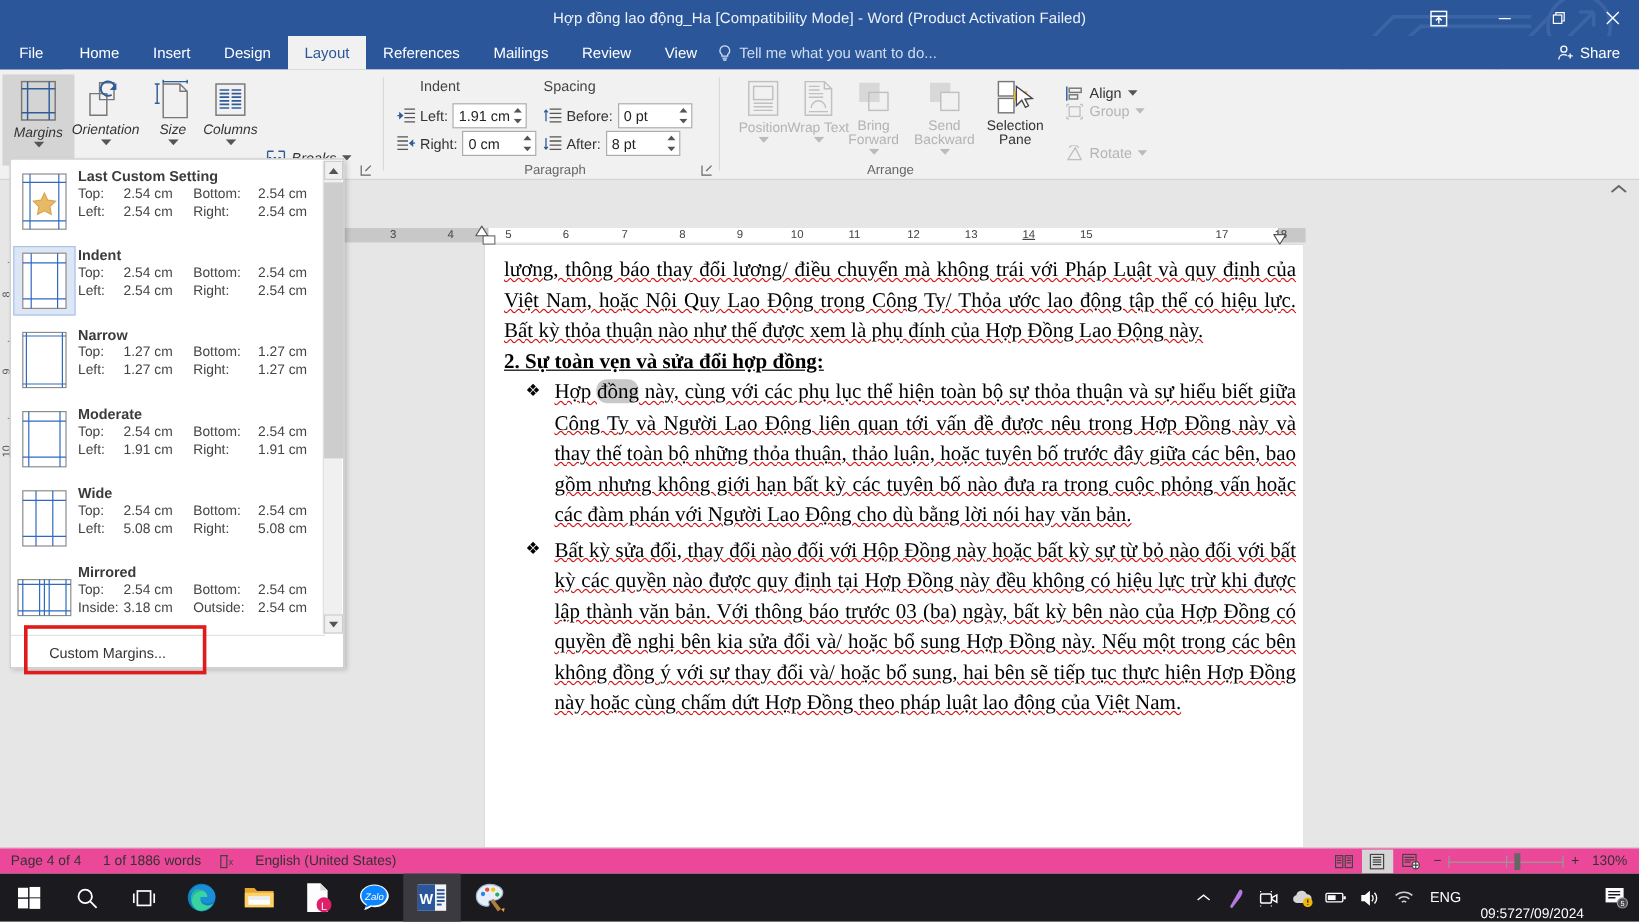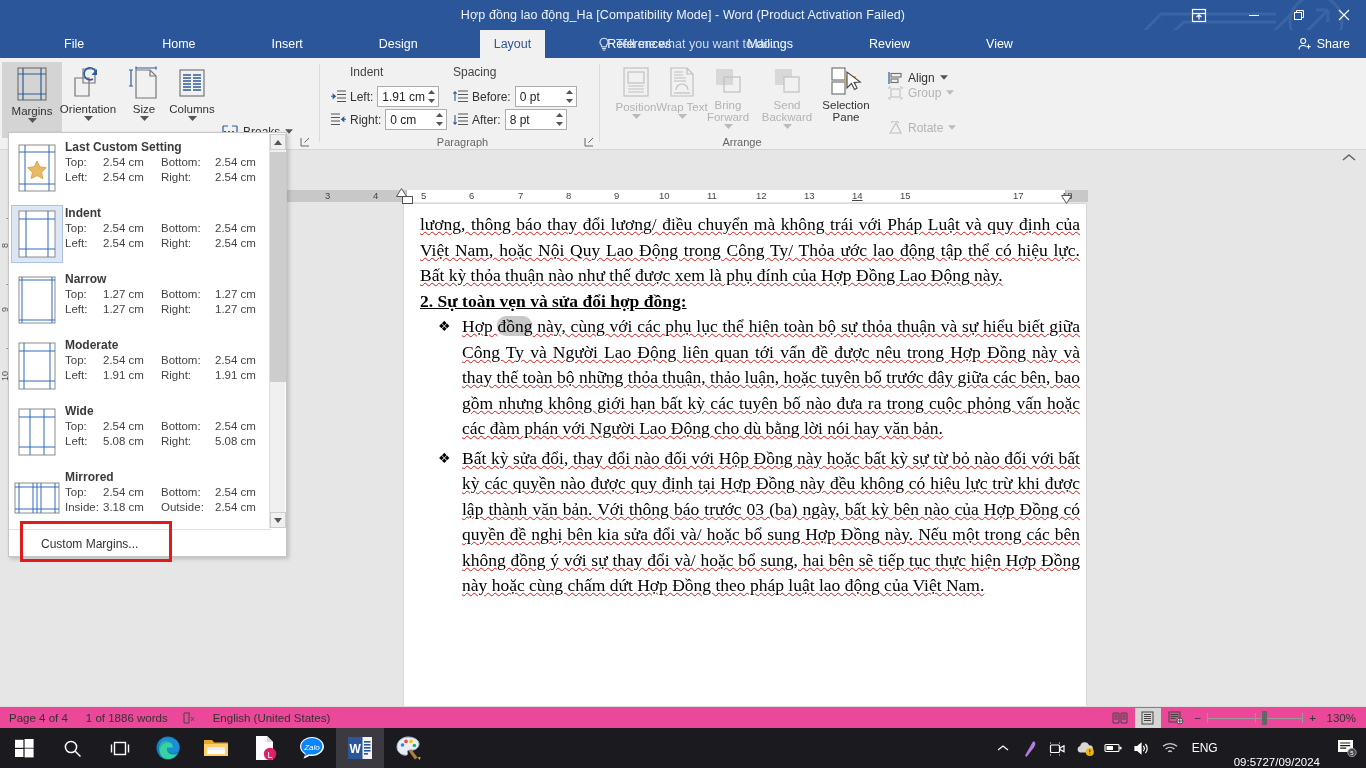--- a/index.html
+++ b/index.html
@@ -28,21 +28,21 @@
   .tb-btn svg { display:block; }
   .ribbon-display { position:absolute; right:145px; top:0; width:44px; height:30px; display:flex; align-items:center; justify-content:center; }
 
   
   .tabbar {
     position:absolute; left:0; top:30px; width:1366px; height:28px;
     background:#2b579a;
   }
   .tabs { position:absolute; left:0; top:0; height:28px; display:flex; align-items:stretch; }
   .tab {
-    padding:0 14px; height:28px; line-height:28px; color:#fff; font-size:12.5px; white-space:nowrap;margin-left:48px;
+    padding:0 14px; height:28px; line-height:28px; color:#fff; font-size:12.5px; white-space:nowrap;
   }
   .tab.file { background:#2b579a; padding:0 16px; }
   .tab.active { background:#f1f1f1; color:#2b579a; }
   .tellme {
     position:absolute; left:598px; top:0; height:28px; line-height:28px;
     color:#cfdcee; font-size:12.5px; display:flex; align-items:center; gap:6px;
   }
   .share {
     position:absolute; right:8px; top:3px; height:22px; display:flex; align-items:center; gap:5px;
     color:#fff; font-size:12.5px; padding:0 8px;
@@ -238,21 +238,21 @@
       <circle cx="5.2" cy="4" r="2.5"></circle>
         <path d="M1 12.5c0-2.4 1.9-4 4.2-4 1 0 1.9.3 2.6.8"></path>
         <path d="M10.5 7.5v4.2M8.4 9.6h4.2"></path>
     </svg>
     <span>Share</span>
   </div>
 </div>
 
 <div class="ribbon">
 
-  <div class="rgroup" style="left:0; width:320px;">
+  <div class="rgroup" style="left:0; width:320px;font-style:italic;">
     <div class="bigbtn pressed" style="left:2px;">
       <svg width="34" height="36" viewBox="0 0 34 36" fill="none" stroke="#2e5c9a" stroke-width="1.2">
         <rect x="3" y="2" width="28" height="32" stroke="#777"></rect>
         <path d="M8 2v32M26 2v32M3 8h28M3 28h28"></path>
       </svg>
       <div class="lbl">Margins</div>
       <svg class="caret" width="9" height="5" viewBox="0 0 9 5">
           <path d="M0 0h9L4.5 5z" fill="#555"></path>
         </svg>
     </div>

